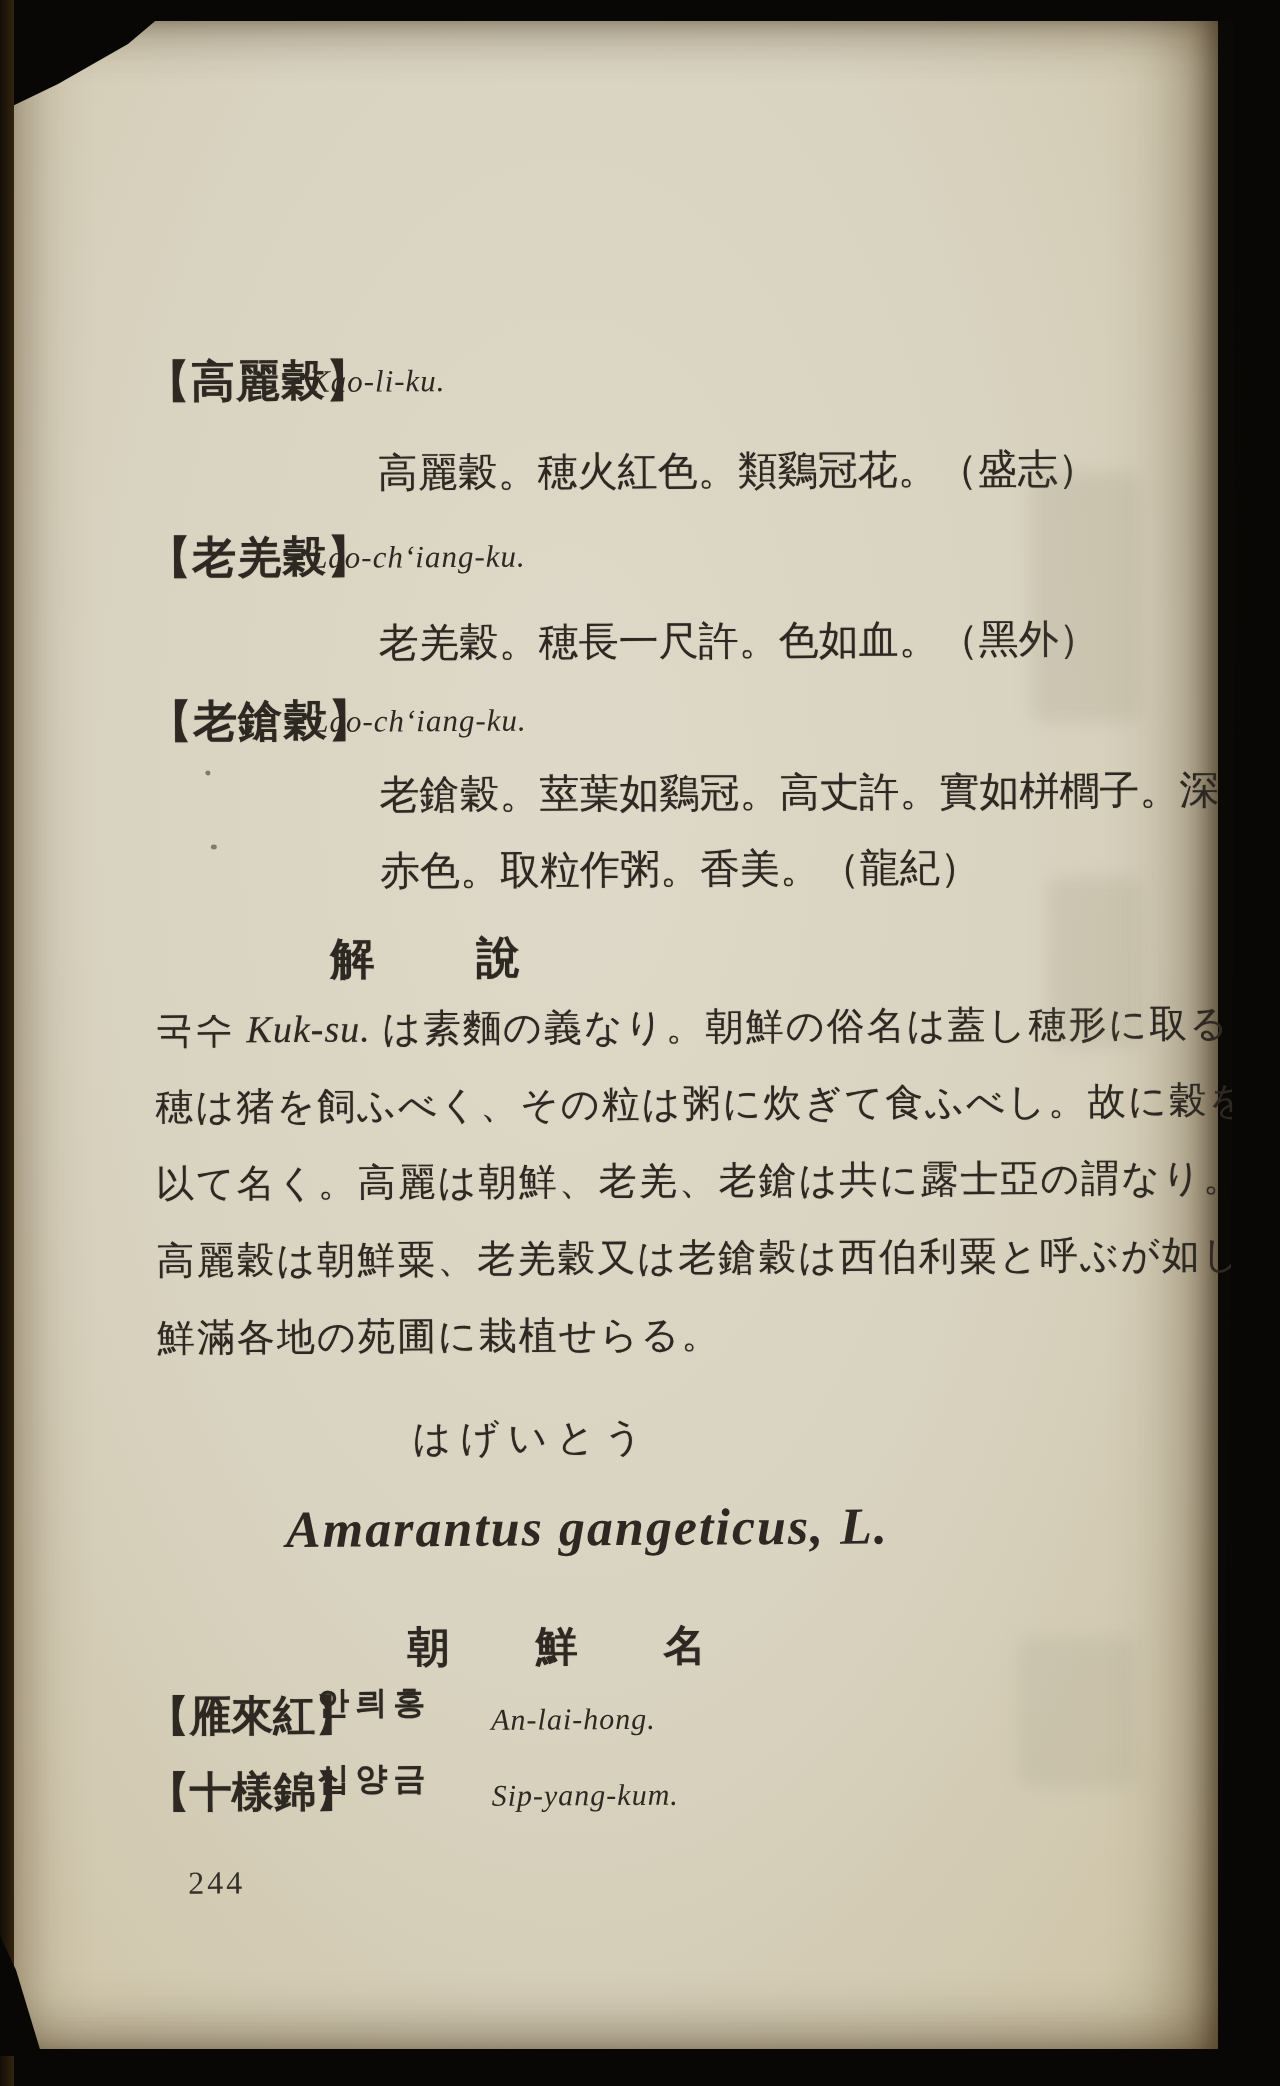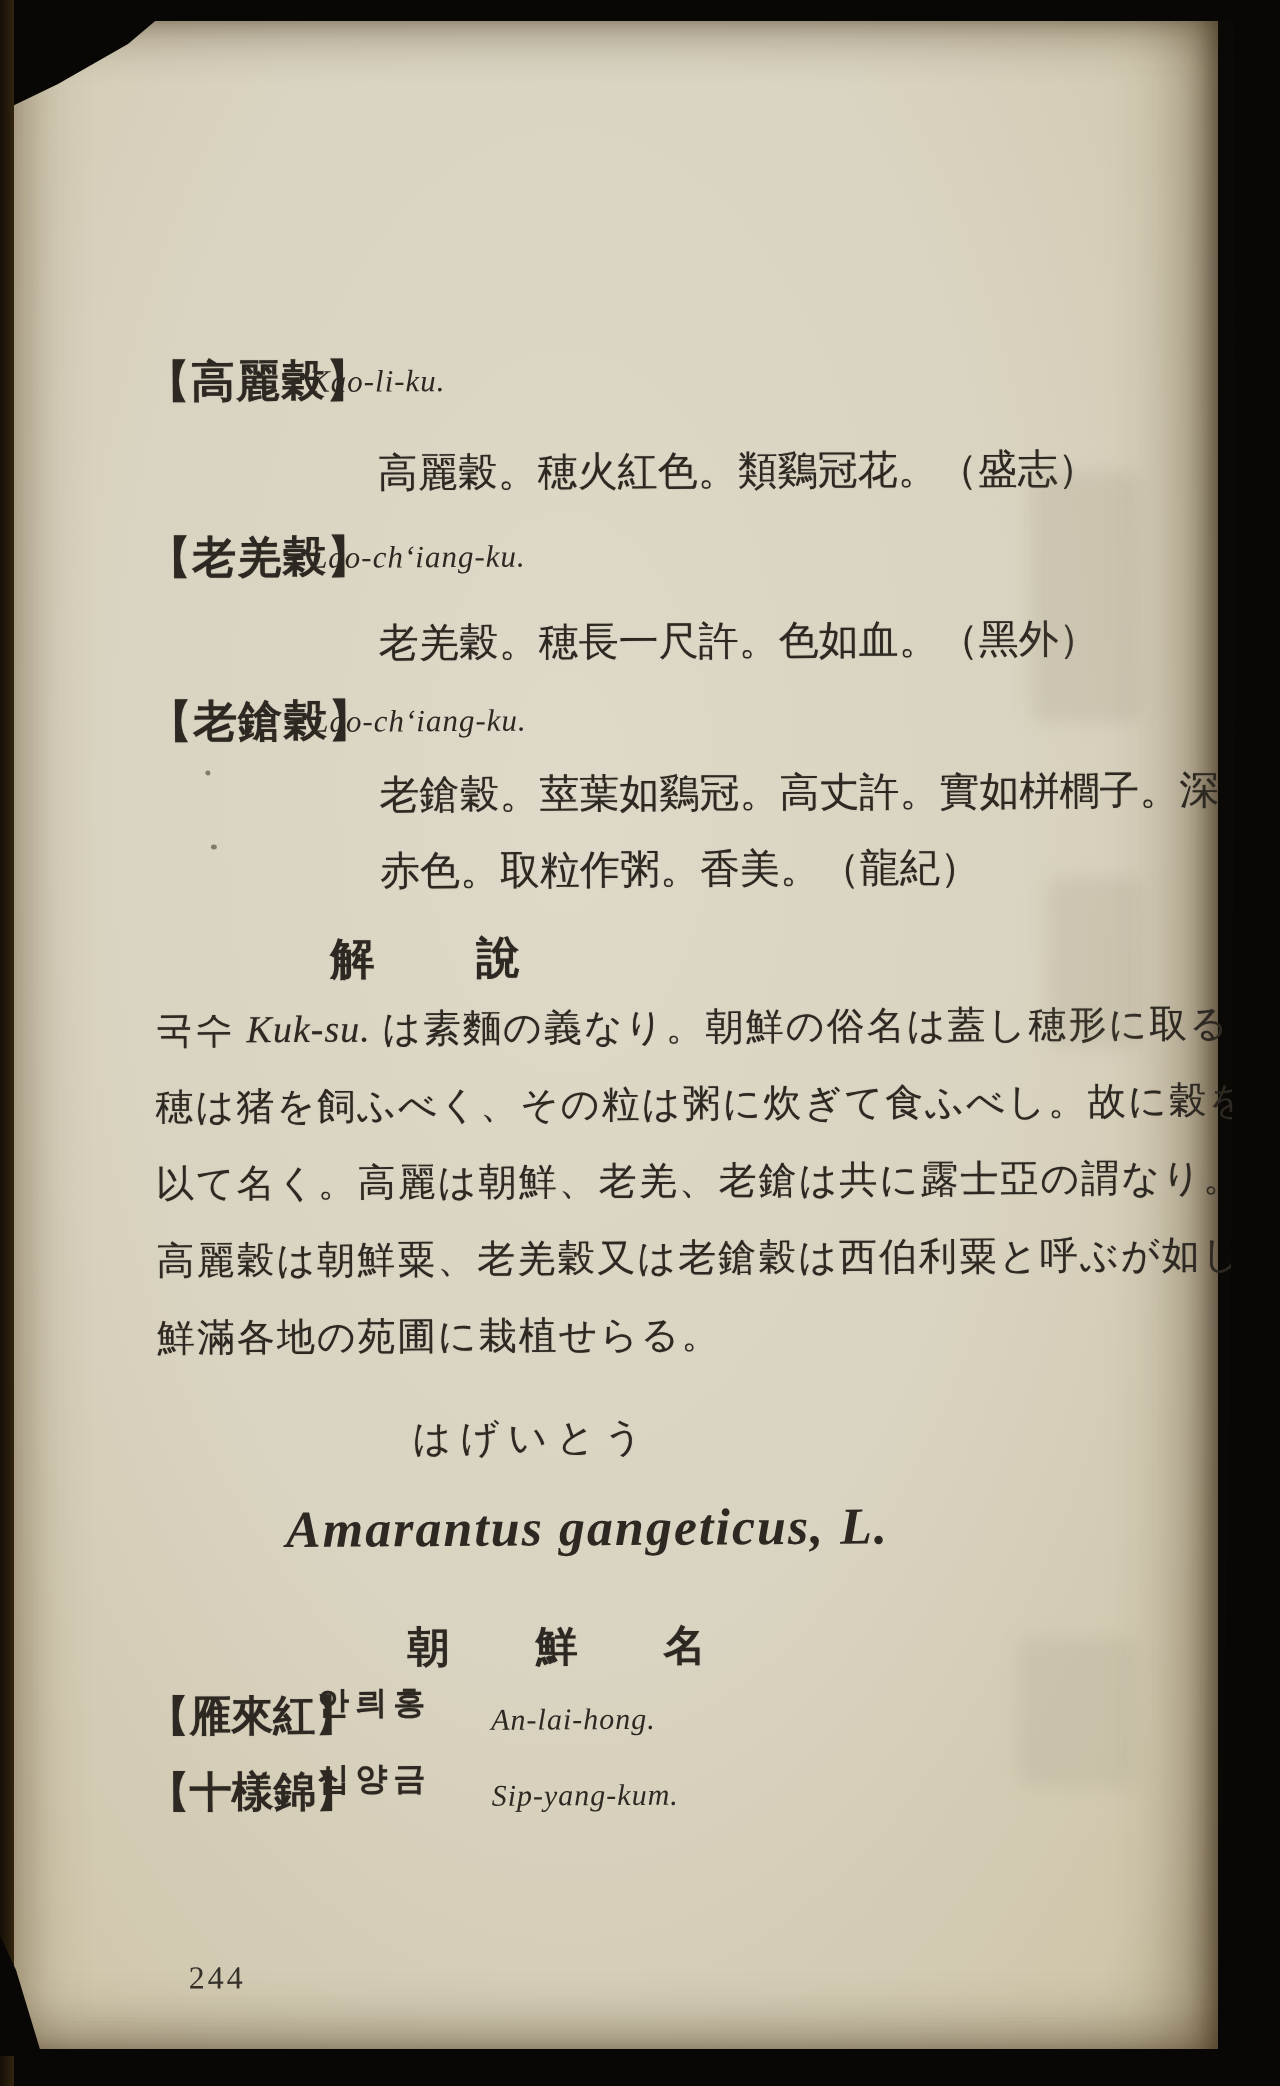--- a/index.html
+++ b/index.html
@@ -59,21 +59,21 @@
   .kana-head{top:1392px;left:397px;font-size:38px;letter-spacing:9px;white-space:nowrap;}
   .latin-head{top:1478px;left:270px;font-size:52px;font-weight:bold;font-style:italic;
     letter-spacing:2px;white-space:nowrap;}
   .kr-head{top:1598px;left:391px;font-size:42px;font-weight:bold;white-space:nowrap;}
   .kr-head .hc2,.kr-head .hc3{margin-left:86px;}
   .kname-bracket{position:absolute;left:130px;top:0;font-size:42px;font-weight:bold;white-space:nowrap;}
   .kname-hangul{position:absolute;left:300px;top:-6px;font-size:32px;font-weight:bold;
     letter-spacing:6px;white-space:nowrap;}
   .kname-roman{position:absolute;left:474px;top:16px;font-size:30px;font-style:italic;
     letter-spacing:1px;white-space:nowrap;}
-  .pagenum{top:1937px;left:170px;font-size:32px;letter-spacing:3px;color:#35302a;}
+  .pagenum{top:1842px;left:170px;font-size:32px;letter-spacing:3px;color:#35302a;}
   
   .ghost{position:absolute;background:rgba(112,104,84,.12);filter:blur(9px);border-radius:12px;}
   .g1{left:1020px;top:455px;width:110px;height:250px;}
   .g2{left:1035px;top:860px;width:95px;height:170px;}
   .g3{left:1000px;top:1620px;width:120px;height:150px;background:rgba(120,120,95,.10);}
   .speck{position:absolute;background:rgba(58,48,38,.55);border-radius:50%;}
   .s1{left:194px;top:748px;width:5px;height:5px;}
   .s2{left:199px;top:822px;width:6px;height:5px;}
 </style>
 </head>

